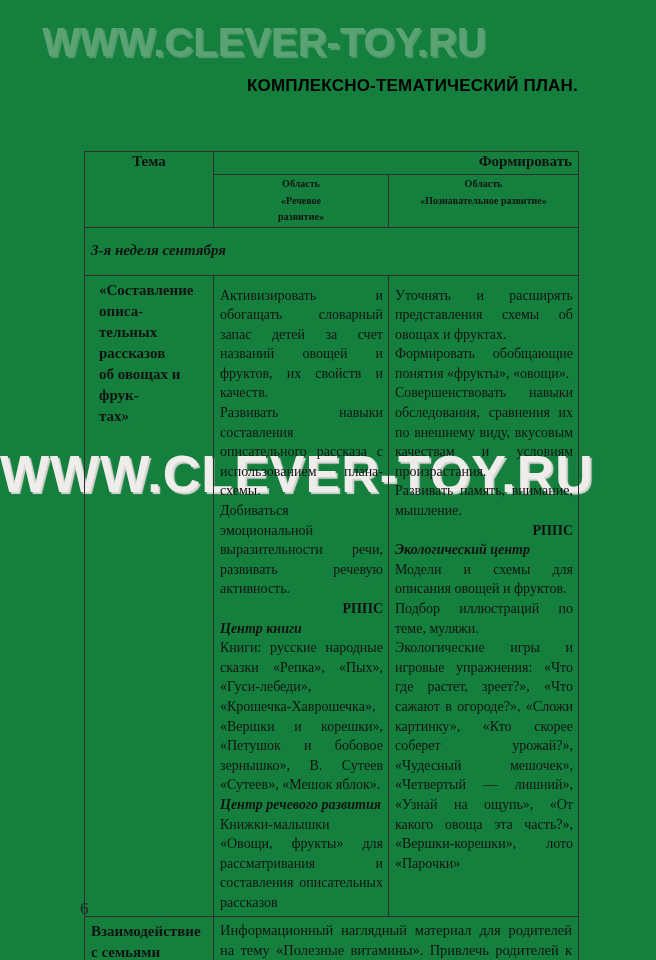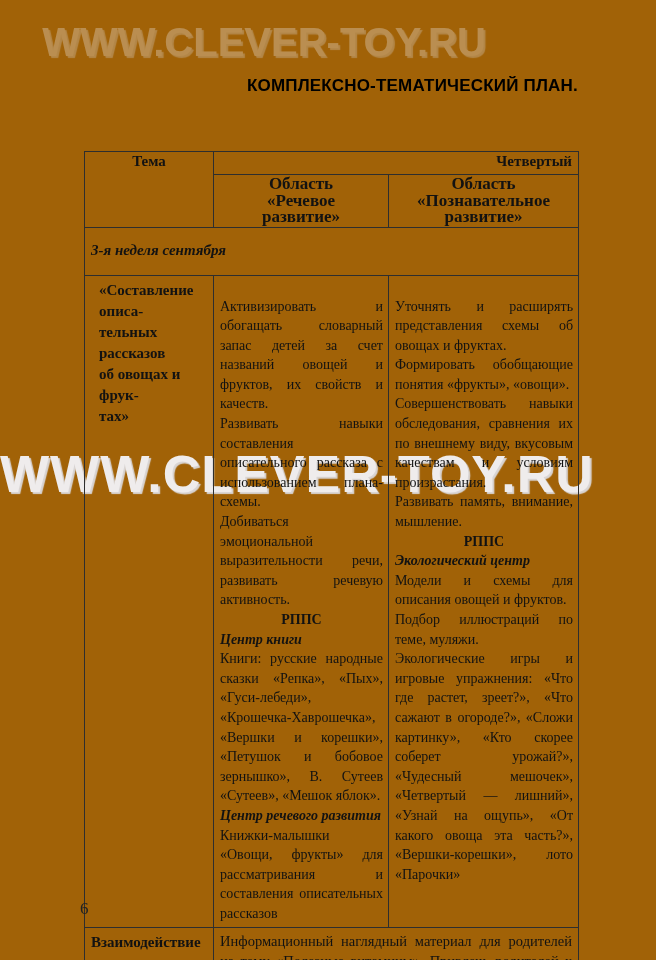--- a/index.html
+++ b/index.html
@@ -1,43 +1,43 @@
 <!DOCTYPE html>
 <html lang="ru"><head>
 <meta charset="utf-8">
 <style>
   html,body{margin:0;padding:0;background:#fff;}
-  .page{position:relative;width:656px;height:960px;background:#a16207;overflow:hidden;
+  .page{position:relative;width:656px;height:960px;background:#15803d;overflow:hidden;
         font-family:"Liberation Serif",serif;color:#141414;}
 
   .watermark{position:absolute;left:0;width:528px;text-align:center;white-space:nowrap;
         font-family:"Liberation Sans",sans-serif;font-weight:bold;
         color:#efecec;text-shadow:2px 2px 1px #d9d5d4;pointer-events:none;z-index:0;}
   .wm-mid{top:444px;font-size:52px;letter-spacing:1px;}
   .wm-top{top:20px;font-size:40px;opacity:.32;}
 
   .title{position:absolute;top:76px;right:78px;z-index:2;
         font-family:"Liberation Sans",sans-serif;font-weight:bold;font-size:17px;
         letter-spacing:.2px;color:#000;}
 
   table.plan{position:absolute;left:84px;top:151px;width:494px;z-index:1;
         border-collapse:collapse;table-layout:fixed;}
   table.plan td{border:1px solid #2e2e2e;vertical-align:top;background:transparent;
         font-family:"Liberation Serif",serif;color:#121212;}
 
   .c-tema{width:129px;text-align:center;vertical-align:middle;font-weight:bold;font-size:15px;}
   .c-sod{height:20px;text-align:right;vertical-align:middle;font-weight:bold;font-size:15px;padding:1px 6px;}
-  .c-obl{height:47px;text-align:center;vertical-align:middle;font-weight:bold;font-size:17px;
+  .c-obl{height:47px;text-align:center;vertical-align:middle;font-weight:bold;font-size:10px;
         line-height:16.5px;white-space:pre-line;padding:1px 4px;}
   .c-week{height:19px;vertical-align:middle;font-weight:bold;font-style:italic;font-size:15px;padding:14px 6px;}
   .c-theme{height:523px;font-weight:bold;font-size:15px;line-height:21px;
         white-space:pre-line;padding:4px 14px;}
-  .c-body{font-size:14px;line-height:19.6px;padding:21px 5px 3px 6px;}
+  .c-body{font-size:14px;line-height:19.6px;padding:10px 5px 3px 6px;}
   .c-body .para{margin:0;text-align:justify;}
-  .c-body .para.bold{font-weight:bold;text-align:center;}
+  .c-body .para.bold{font-weight:bold;text-align:right;}
   .c-body .para.bold-italic{font-weight:bold;font-style:italic;text-align:left;}
   .c-fam{height:108px;font-weight:bold;font-size:15px;line-height:21px;
         white-space:pre-line;padding:4px 6px;}
   .c-famtext{font-size:14.5px;line-height:20.6px;text-align:justify;padding:3px 6px;}
 
   .page-number{position:absolute;left:80px;top:899px;font-size:17px;color:#222;z-index:2;}
 </style>
 </head>
 <body>
 
@@ -49,21 +49,21 @@
 
   <table class="plan">
     <colgroup>
       <col style="width:129px">
         <col style="width:175px">
         <col style="width:190px">
     </colgroup>
     <tbody>
       <tr>
         <td class="c-tema" rowspan="2">Тема</td>
-        <td class="c-sod" colspan="2">Четвертый</td>
+        <td class="c-sod" colspan="2">Формировать</td>
       </tr>
       <tr>
         <td class="c-obl">Область
 «Речевое
 развитие»</td>
         <td class="c-obl">Область
 «Познавательное развитие»</td>
       </tr>
       <tr>
         <td class="c-week" colspan="3">3-я неделя сентября</td>

